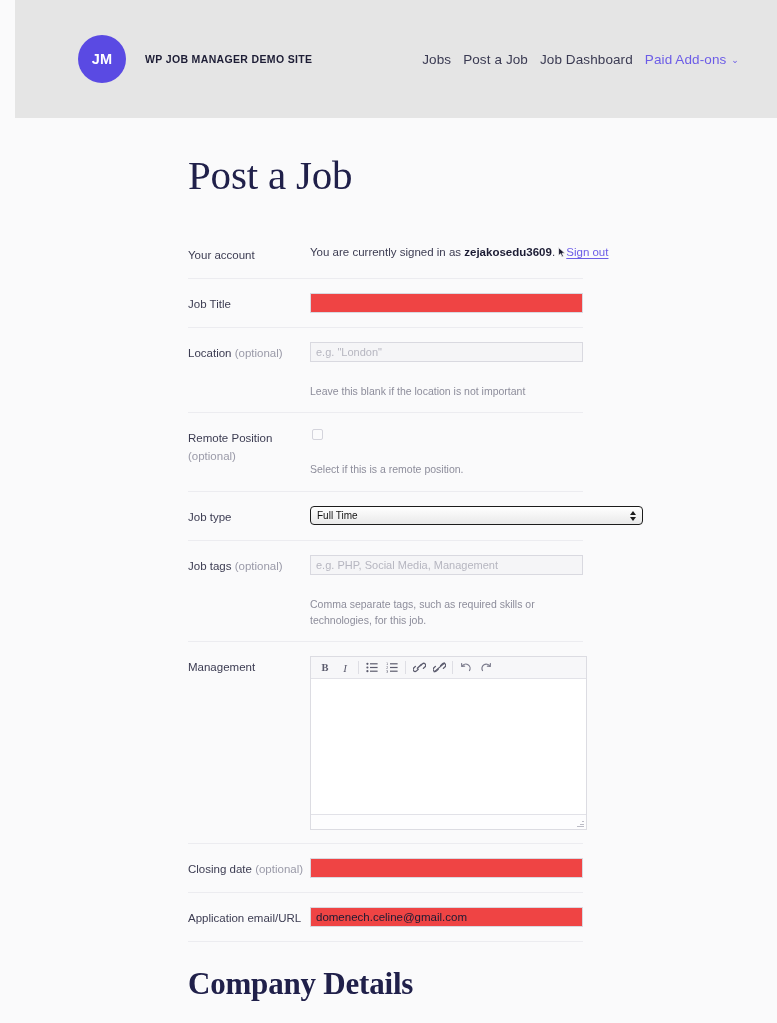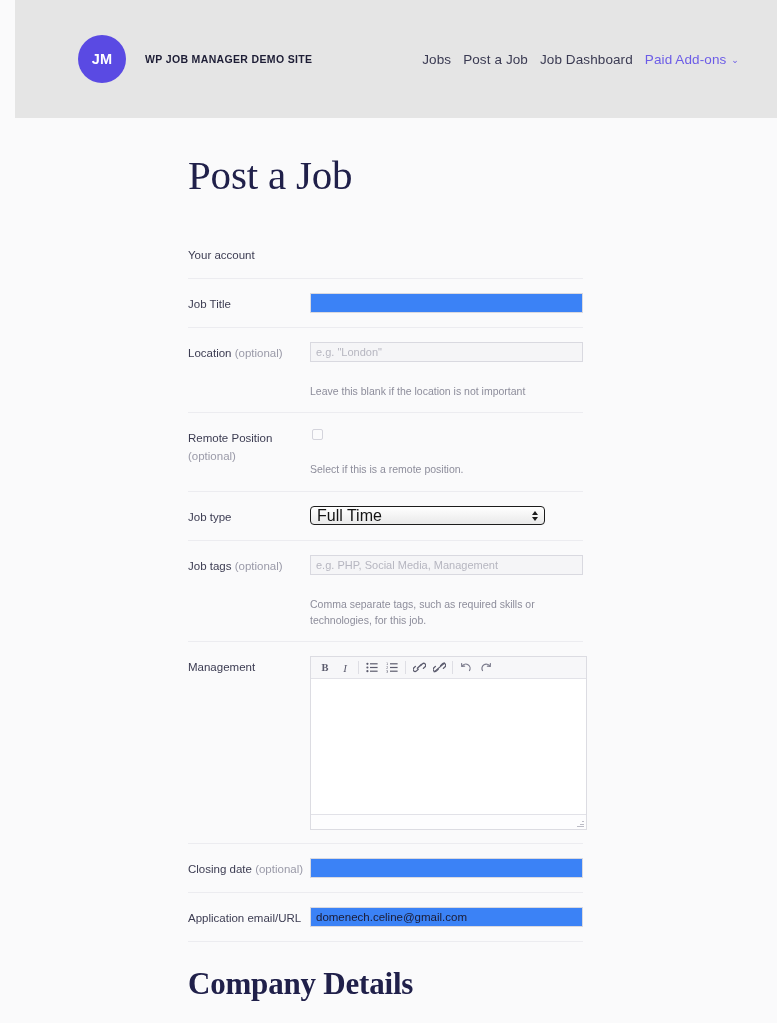--- a/index.html
+++ b/index.html
@@ -108,21 +108,21 @@
   }
   .flabel .opt { color: #9a9aa8; }
   .ffield { flex: 1 1 auto; min-width: 0; }
 
   
   .txt {
     display: block;
     width: 273px;
     height: 20px;
     border: 1px solid #d9d9e0;
-    background: #3b82f6;
+    background: #ef4444;
     font-family: "Liberation Sans", sans-serif;
     font-size: 11px;
     color: #1f1f38;
     padding: 2px 5px;
     outline: none;
     border-radius: 0;
   }
   .txt.shaded { background: #f5f5f7; }
   .txt::placeholder { color: #b6b6c0; }
   .txt.filled { font-size: 11.5px; color: #1b1b33; }
@@ -140,26 +140,26 @@
     border: 1px solid #d4d4dc;
     background: #fbfbfc;
     border-radius: 2px;
     display: block;
     margin: 2px 0 0 2px;
   }
 
   
   .selectbox {
     position: relative;
-    width: 235px;
+    width: 333px;
     height: 19px;
     border: 1px solid #1c1c1c;
     border-radius: 4px;
     background: linear-gradient(#ffffff, #e9e9e9);
-    font-size: 16px;
+    font-size: 10px;
     color: #131313;
     display: flex;
     align-items: center;
     padding: 0 6px;
   }
   .select-arrows {
     position: absolute;
     right: 6px; top: 50%;
     transform: translateY(-50%);
     display: flex; flex-direction: column;
@@ -267,20 +267,25 @@
 </header>
 
 <main class="page">
 
   <h1 class="page-title">Post a Job</h1>
 
   <div class="form-table">
 
     <div class="frow">
       <div class="flabel">Your account</div>
+      <div class="ffield">
+        <div class="account-text"><span>You are currently signed in as </span><b>zejakosedu3609</b><span>. </span><span class="cursor-glyph"><svg width="9" height="11" viewBox="0 0 9 11">
+                <path d="M0.6 0.6 L0.6 8.6 L2.7 6.7 L4.0 9.9 L5.4 9.3 L4.1 6.2 L6.9 6.2 Z" fill="#1b1b30" stroke="#ffffff" stroke-width="0.7"></path>
+              </svg></span><a class="signout" href="#">Sign out</a></div>
+      </div>
     </div>
 
     <div class="frow">
       <div class="flabel">Job Title</div>
       <div class="ffield">
         <input class="txt" type="text" value="" style="">
       </div>
     </div>
 
     <div class="frow">

